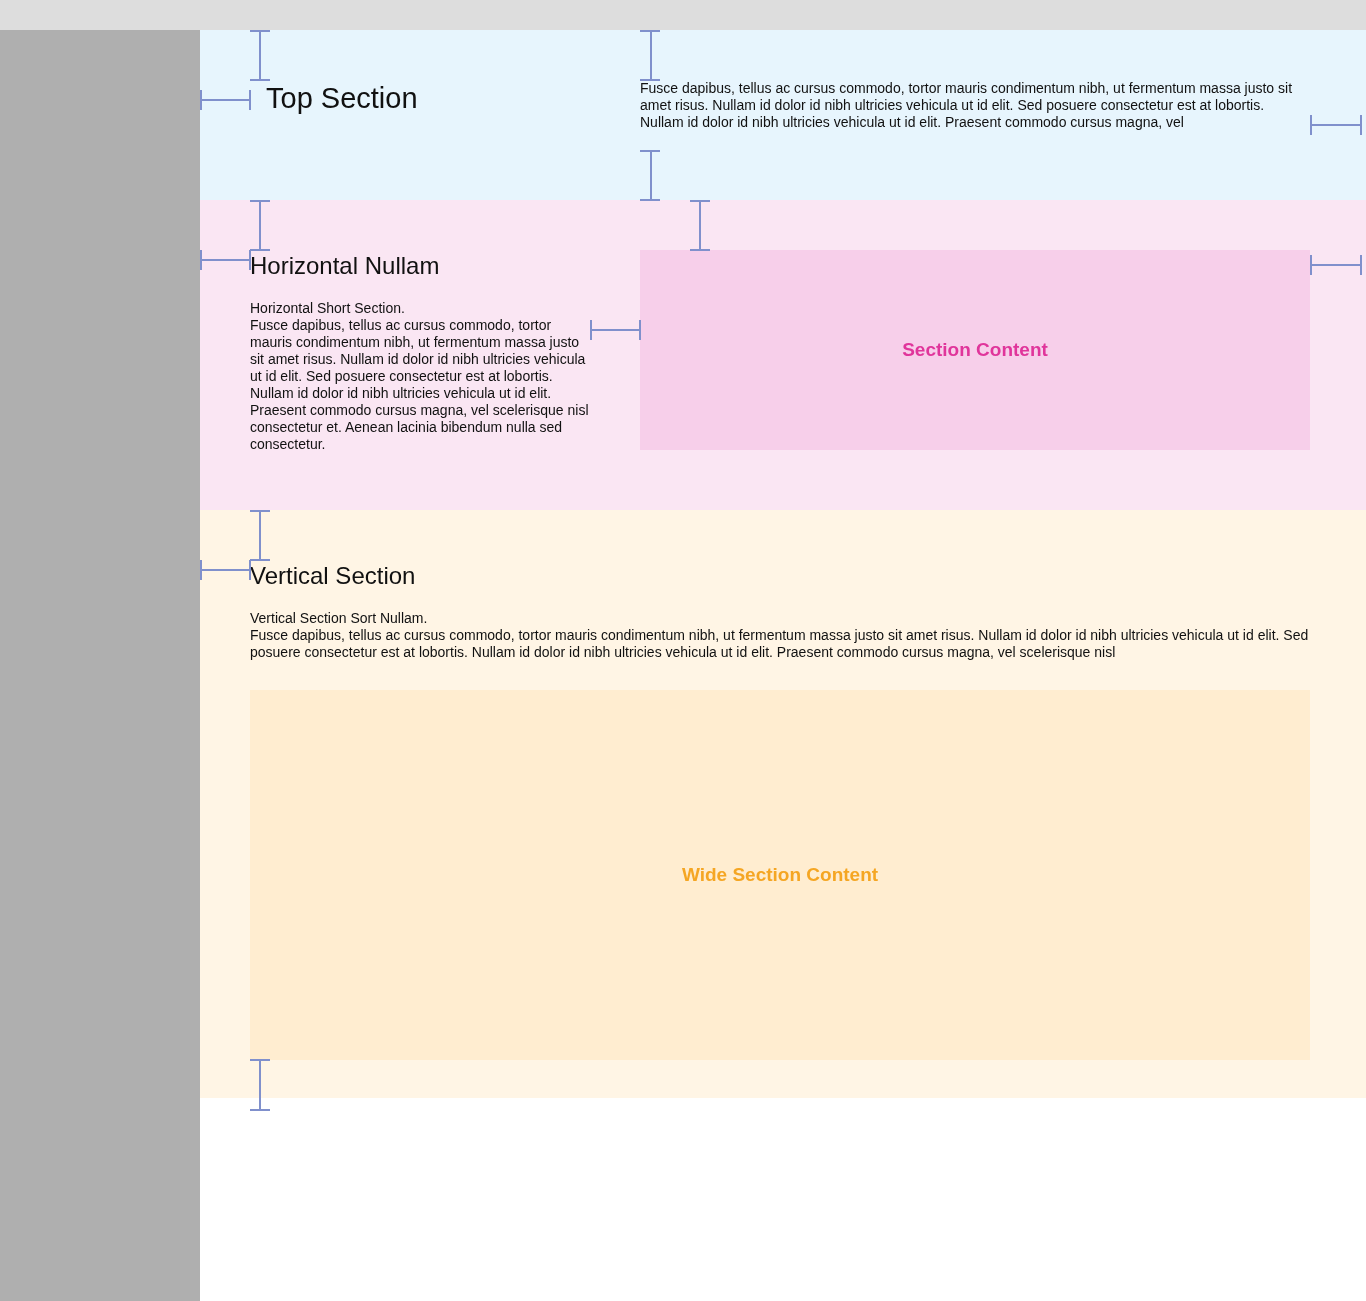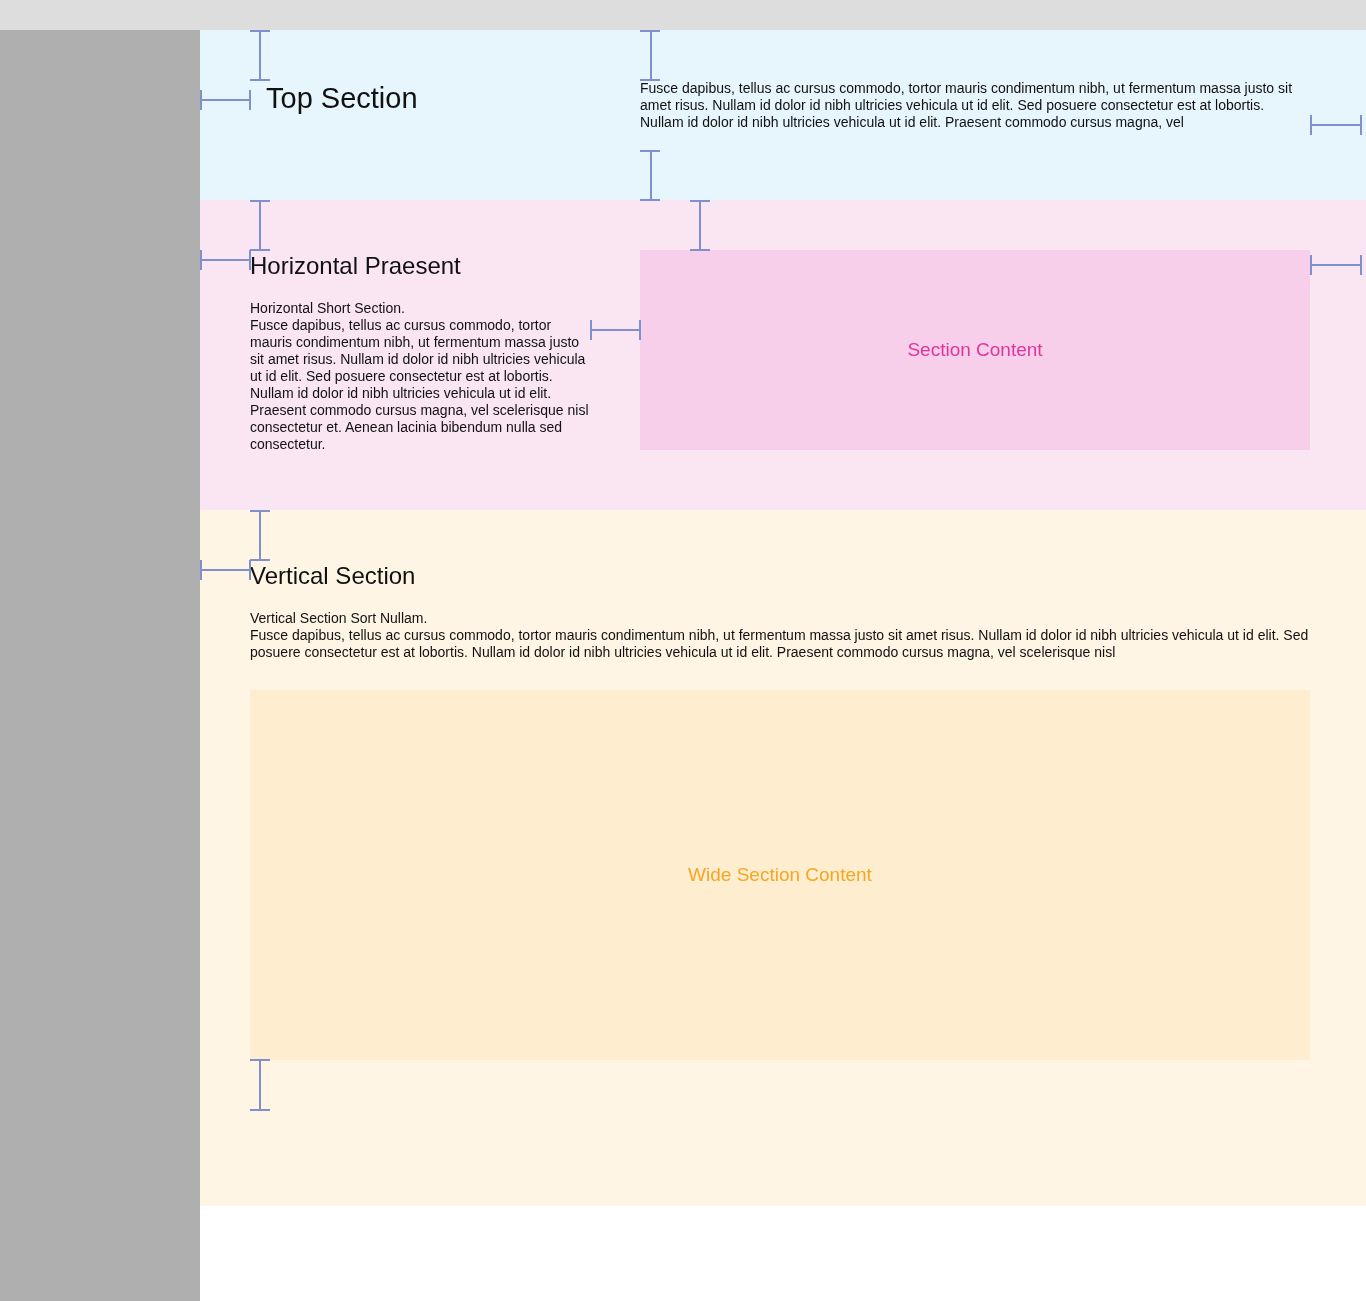--- a/index.html
+++ b/index.html
@@ -5,33 +5,33 @@
   * { box-sizing: border-box; margin: 0; padding: 0; }
   html, body { width: 1366px; height: 1301px; overflow: hidden; background: #ffffff; }
   body { position: relative; font-family: "Liberation Sans", sans-serif; color: #111; }
 
   .topbar { position: absolute; left: 0; top: 0; width: 1366px; height: 30px; background: #dddddd; }
   .sidebar { position: absolute; left: 0; top: 30px; width: 200px; height: 1271px; background: #afafaf; }
 
   .section { position: absolute; left: 200px; width: 1166px; }
   .sec-top { top: 30px; height: 170px; background: #e7f5fd; }
   .sec-horiz { top: 200px; height: 310px; background: #fae6f3; }
-  .sec-vert { top: 510px; height: 696px; background: #fff5e5; }
+  .sec-vert { top: 510px; height: 588px; background: #fff5e5; }
 
   .title { position: absolute; font-weight: normal; color: #111; white-space: nowrap; }
   .title-top { left: 50px; top: 52px; font-size: 29px; margin-left: 16px; }
   .title-h { left: 50px; top: 52px; font-size: 24px; }
   .title-v { left: 50px; top: 52px; font-size: 24px; }
 
   .body-text { position: absolute; font-size: 14px; line-height: 17px; color: #111; }
   .top-text { left: 440px; top: 50px; width: 670px; }
   .h-text { left: 50px; top: 100px; width: 340px; }
   .v-text { left: 50px; top: 100px; width: 1065px; }
 
-  .box { position: absolute; display: flex; align-items: center; justify-content: center; font-size: 19px; }
+  .box { position: absolute; display: flex; align-items: center; justify-content: center; font-size: 19px; font-weight: bold; }
   .box-pink { left: 440px; top: 50px; width: 670px; height: 200px; background: #f7cfea; color: #e0359b; }
   .box-orange { left: 50px; top: 180px; width: 1060px; height: 370px; background: #ffedd0; color: #f5a623; }
 
   
   .m { position: absolute; background: #8090cc; }
   .vline { width: 2px; }
   .hline { height: 2px; }
   .cap-h { height: 2px; width: 20px; }
   .cap-v { width: 2px; height: 20px; }
 </style>
@@ -42,21 +42,21 @@
 <div class="sidebar"></div>
 
 <section class="section sec-top">
   <h1 class="title title-top">Top Section</h1>
   <div class="body-text top-text">
     <div style="height:51px;overflow:hidden;">Fusce dapibus, tellus ac cursus commodo, tortor mauris condimentum nibh, ut fermentum massa justo sit amet risus. Nullam id dolor id nibh ultricies vehicula ut id elit. Sed posuere consectetur est at lobortis. Nullam id dolor id nibh ultricies vehicula ut id elit. Praesent commodo cursus magna, vel</div>
   </div>
 </section>
 
 <section class="section sec-horiz">
-  <h2 class="title title-h">Horizontal Praesent</h2>
+  <h2 class="title title-h">Horizontal Nullam</h2>
   <div class="body-text h-text">
     <div>Horizontal Short Section.</div>
     <div>Fusce dapibus, tellus ac cursus commodo, tortor mauris condimentum nibh, ut fermentum massa justo sit amet risus. Nullam id dolor id nibh ultricies vehicula ut id elit. Sed posuere consectetur est at lobortis. Nullam id dolor id nibh ultricies vehicula ut id elit. Praesent commodo cursus magna, vel scelerisque nisl consectetur et. Aenean lacinia bibendum nulla sed consectetur.</div>
   </div>
   <div class="box box-pink">
     <span>Section Content</span>
   </div>
 </section>
 
 <section class="section sec-vert">

